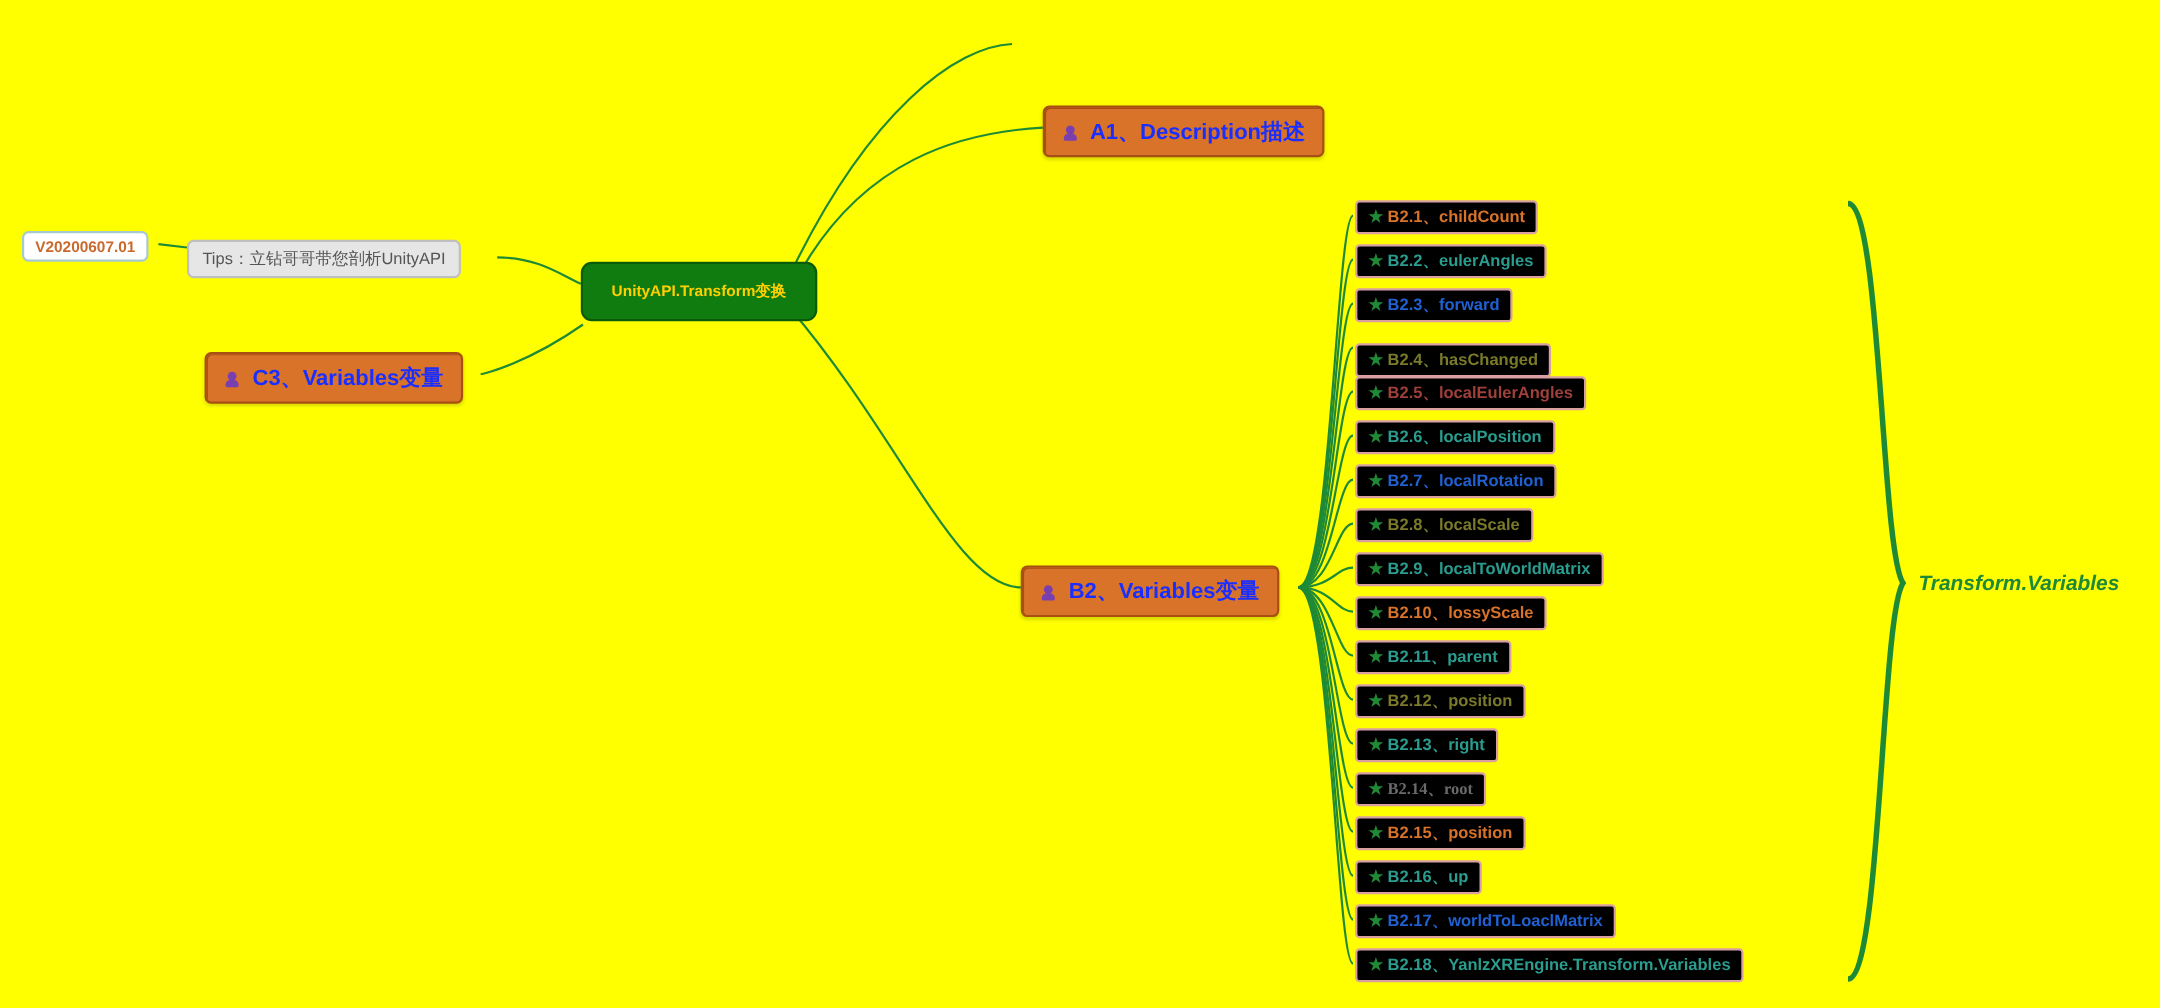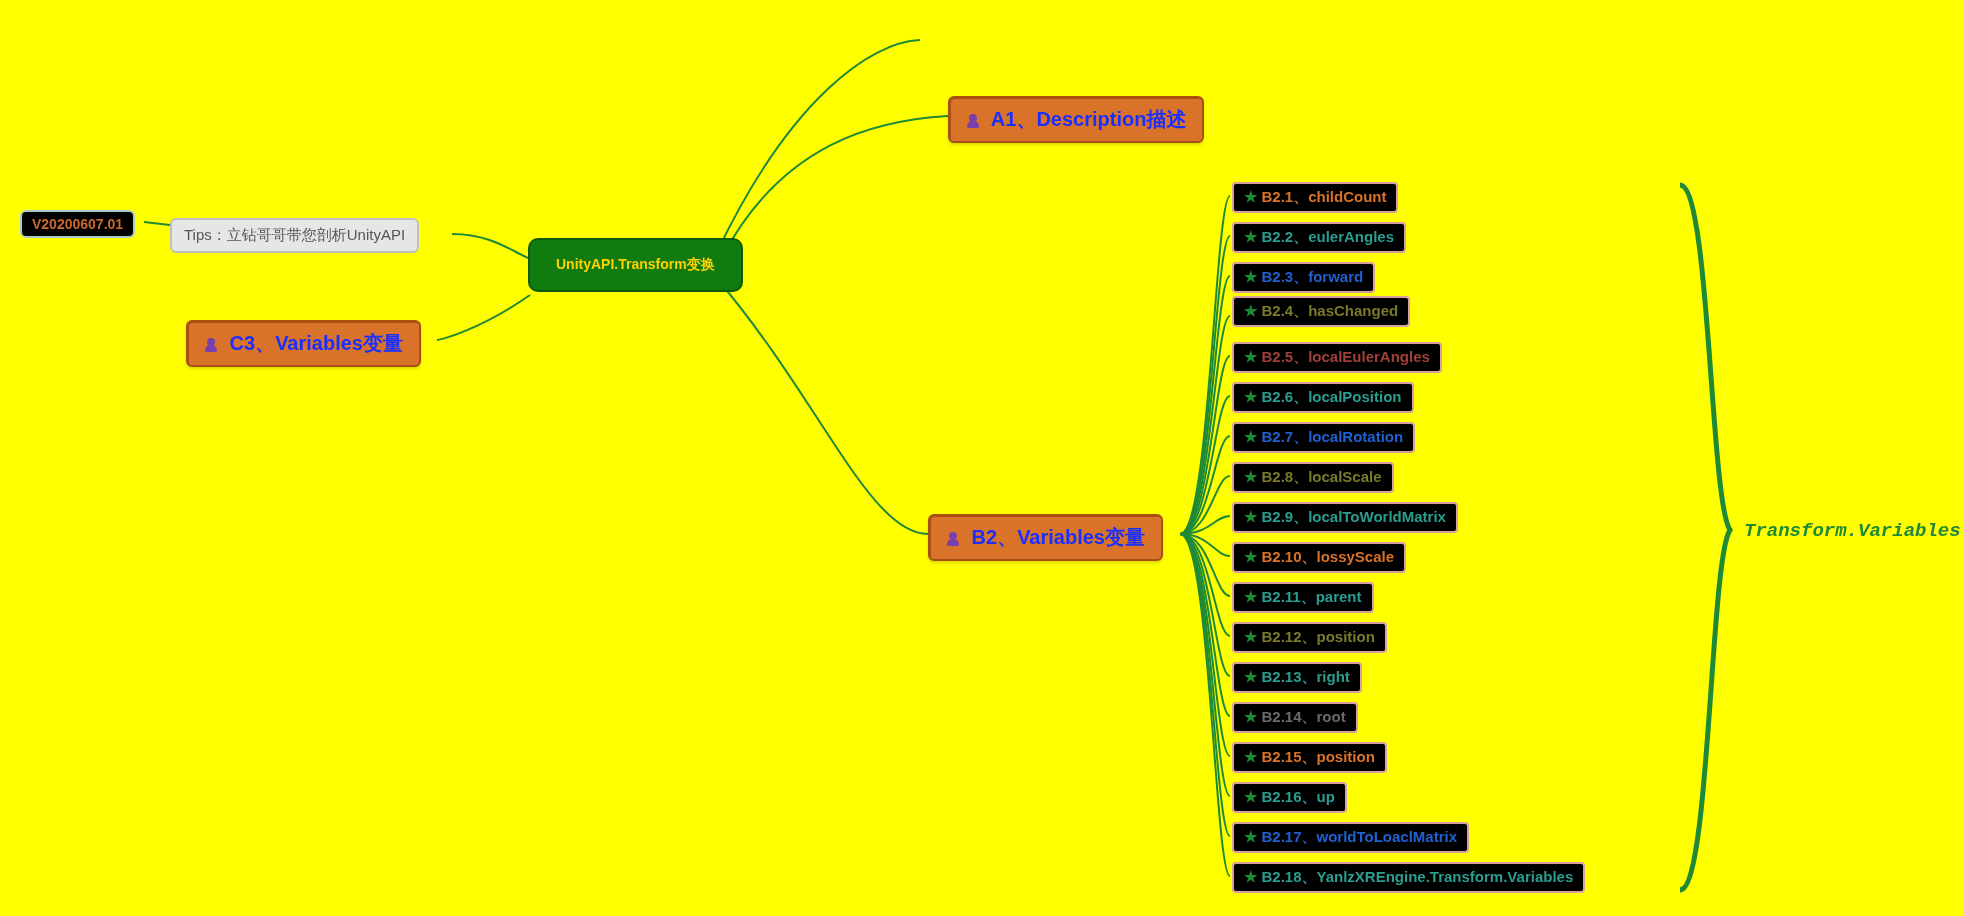--- a/index.html
+++ b/index.html
@@ -48,21 +48,21 @@
     box-shadow: 1px 1px 0 #a84f12 inset, 0 2px 3px rgba(0,0,0,.15);
   }
   .tips {
     background: #e6e6e6;
     color: #555;
     border: 2px solid #bfbfbf;
     font-weight: normal;
     font-size: 15px;
   }
   .version {
-    background: #000000;
+    background: #ffffff;
     color: #c96a2d;
     border: 2px solid #a7c9d0;
     font-size: 14px;
     padding: 4px 10px;
   }
   .callout {
     background: #cfe8ec;
     color: #1f8a36;
     border: 2px solid #7fbf8f;
     font-size: 14px;
@@ -83,21 +83,21 @@
   }
   .leaf .star {
     color: #1f8a36;
     margin-right: 4px;
   }
   .c-orange { color: #d9732a; }
   .c-teal   { color: #2a9d8f; }
   .c-blue   { color: #2060d0; }
   .c-olive  { color: #7a7a2a; }
   .c-dred   { color: #a0403a; }
-  .c-gray   { color: #6a6a6a; }
+  .c-gray   { color: #6a6a6a; font-family: Liberation Serif, serif; }
   .person-ico {
     display:inline-block;width:14px;height:14px;vertical-align:middle;margin-right:6px;position:relative;
   }
   .person-ico::before{
     content:"";position:absolute;top:0;left:3px;width:8px;height:8px;border-radius:50%;background:#7a3fae;
   }
   .person-ico::after{
     content:"";position:absolute;top:7px;left:1px;width:12px;height:7px;border-radius:6px 6px 2px 2px;background:#7a3fae;
   }
   .brace-label {
@@ -176,34 +176,34 @@
 
 <div class="node orange" style="left:928px;top:514px;">
   <span class="person-ico"></span>
   <span>B2、Variables变量</span>
 </div>
 
 <div id="leaves">
       <div class="node leaf" style="left: 1232px; top: 182px;"><span class="star">★</span><span class="c-orange">B2.1、childCount</span></div>
       <div class="node leaf" style="left: 1232px; top: 222px;"><span class="star">★</span><span class="c-teal">B2.2、eulerAngles</span></div>
       <div class="node leaf" style="left: 1232px; top: 262px;"><span class="star">★</span><span class="c-blue">B2.3、forward</span></div>
-      <div class="node leaf" style="left: 1232px; top: 296px;"><span class="star">★</span><span class="c-olive">B2.4、hasChanged</span></div>
+      <div class="node leaf" style="left: 1232px; top: 312px;"><span class="star">★</span><span class="c-olive">B2.4、hasChanged</span></div>
       <div class="node leaf" style="left: 1232px; top: 342px;"><span class="star">★</span><span class="c-dred">B2.5、localEulerAngles</span></div>
       <div class="node leaf" style="left: 1232px; top: 382px;"><span class="star">★</span><span class="c-teal">B2.6、localPosition</span></div>
       <div class="node leaf" style="left: 1232px; top: 422px;"><span class="star">★</span><span class="c-blue">B2.7、localRotation</span></div>
       <div class="node leaf" style="left: 1232px; top: 462px;"><span class="star">★</span><span class="c-olive">B2.8、localScale</span></div>
       <div class="node leaf" style="left: 1232px; top: 502px;"><span class="star">★</span><span class="c-teal">B2.9、localToWorldMatrix</span></div>
       <div class="node leaf" style="left: 1232px; top: 542px;"><span class="star">★</span><span class="c-orange">B2.10、lossyScale</span></div>
       <div class="node leaf" style="left: 1232px; top: 582px;"><span class="star">★</span><span class="c-teal">B2.11、parent</span></div>
       <div class="node leaf" style="left: 1232px; top: 622px;"><span class="star">★</span><span class="c-olive">B2.12、position</span></div>
       <div class="node leaf" style="left: 1232px; top: 662px;"><span class="star">★</span><span class="c-teal">B2.13、right</span></div>
       <div class="node leaf" style="left: 1232px; top: 702px;"><span class="star">★</span><span class="c-gray">B2.14、root</span></div>
       <div class="node leaf" style="left: 1232px; top: 742px;"><span class="star">★</span><span class="c-orange">B2.15、position</span></div>
       <div class="node leaf" style="left: 1232px; top: 782px;"><span class="star">★</span><span class="c-teal">B2.16、up</span></div>
       <div class="node leaf" style="left: 1232px; top: 822px;"><span class="star">★</span><span class="c-blue">B2.17、worldToLoaclMatrix</span></div>
       <div class="node leaf" style="left: 1232px; top: 862px;"><span class="star">★</span><span class="c-teal">B2.18、YanlzXREngine.Transform.Variables</span></div>
     </div>
 
-<div class="brace-label" style="left:1744px;top:520px;font-family:Liberation Mono, monospace;">
+<div class="brace-label" style="left:1744px;top:520px;">
   <span>Transform.Variables</span>
 </div>
 
 </div>
 
 </body></html>

